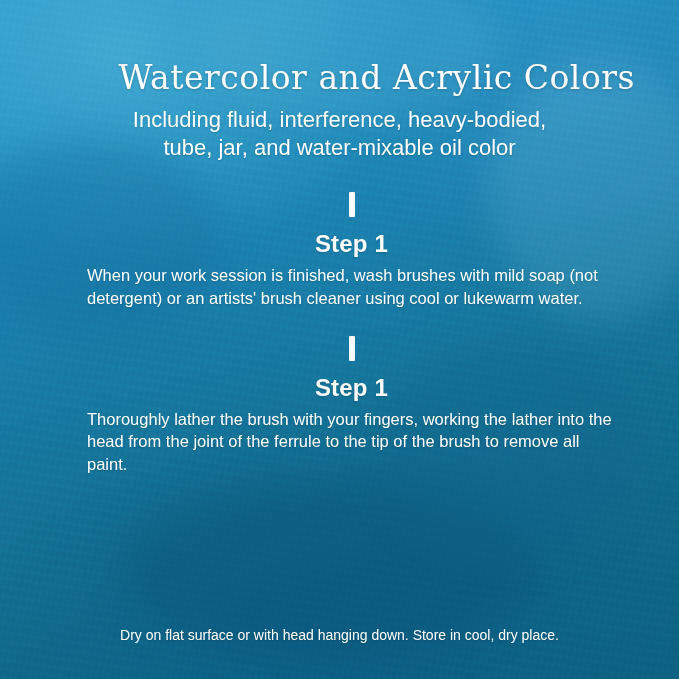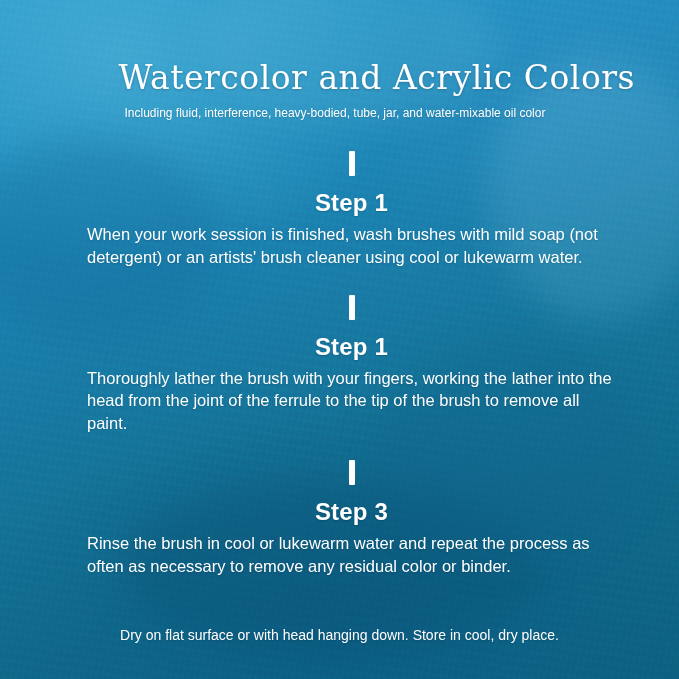--- a/index.html
+++ b/index.html
@@ -71,21 +71,22 @@
     text-align: right;
     font-family: "DejaVu Serif", serif;
     font-size: 33px;
     font-weight: normal;
     letter-spacing: 0.5px;
     margin: 28px 0 0 0;
     text-shadow: 0 1px 3px rgba(0,0,0,0.20);
   }
 
   .subtitle {
-    font-size: 12px;
+    text-align: center;
+    font-size: 22px;
     line-height: 1.28;
     margin: 9px auto 0 auto;
     max-width: 430px;
     text-shadow: 0 1px 2px rgba(0,0,0,0.15);
   }
 
   .steps {
     margin-top: 30px;
     padding-left: 24px;
   }
@@ -162,25 +163,18 @@
       </div>
 
       <div class="step">
         <div class="step-head">
           <span class="bar"></span>
           <span class="step-title">Step 1</span>
         </div>
         <div class="step-body">Thoroughly lather the brush with your fingers, working the lather into the head from the joint of the ferrule to the tip of the brush to remove all paint.</div>
       </div>
 
-      <div class="step">
-        <div class="step-head">
-          <span class="bar"></span>
-          <span class="step-title">Step 3</span>
-        </div>
-        <div class="step-body">Rinse the brush in cool or lukewarm water and repeat the process as often as necessary to remove any residual color or binder.</div>
-      </div>
 
     </div>
   </div>
 
   <div class="footer">Dry on flat surface or with head hanging down. Store in cool, dry place.</div>
 </div>
 
 </body></html>

